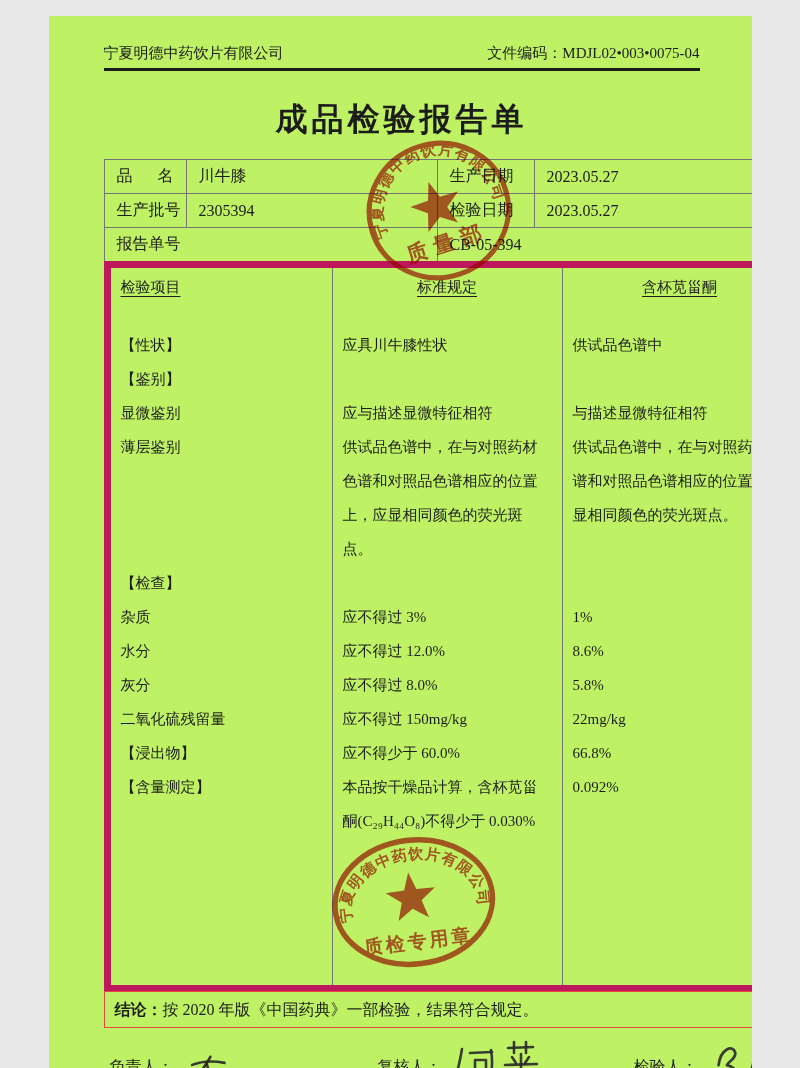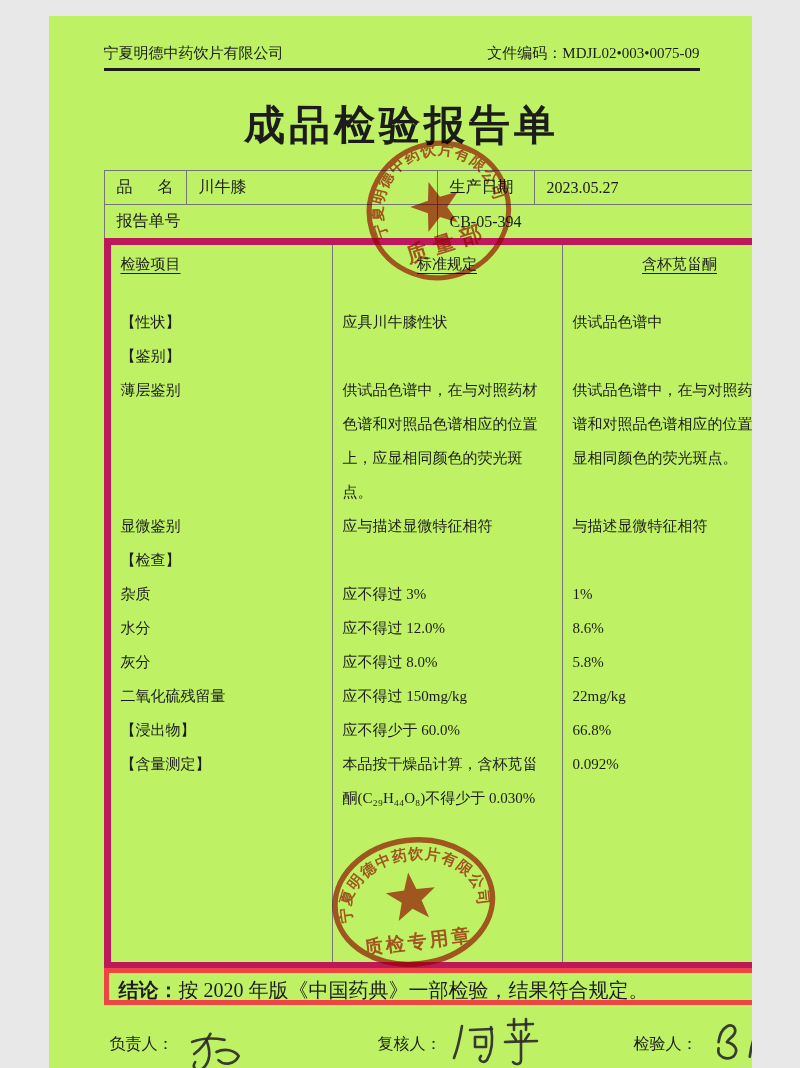--- a/index.html
+++ b/index.html
@@ -11,21 +11,21 @@
 
   
   .doc-header{
     display:flex;justify-content:space-between;align-items:flex-end;
     font-size:15px;padding-bottom:5px;border-bottom:3px solid #1c1c1c;
   }
   .doc-code{white-space:nowrap;}
 
   
   .doc-title{
-    margin:27px 0 0 0;text-align:center;font-size:41px;font-weight:bold;
+    margin:27px 0 0 0;text-align:center;font-size:32px;font-weight:bold;
     letter-spacing:4px;font-family:"Liberation Sans","DejaVu Sans",sans-serif;
   }
 
   
   table{border-collapse:collapse;table-layout:fixed;width:693px;border-radius:7px;}
   .info-table{margin-top:17px;font-size:16px;}
   .info-table td{
     border:1px solid #757575;height:33px;padding:0 12px;
     white-space:nowrap;overflow:hidden;
   }
@@ -41,22 +41,22 @@
   .results-table th .hd{
     text-decoration:underline;text-underline-offset:4px;text-decoration-thickness:1px;
   }
   .results-table th.c{text-align:center;}
   .results-table th.l{text-align:left;}
   .gap-row td{height:22px;line-height:22px;}
   .stamp-row td{height:147px;}
 
   
   .conclusion{
-    box-sizing:border-box;width:693px;margin-top:-1px;border:5px solid #ef4444;
-    height:37px;line-height:35px;padding:0 10px;font-size:20px;white-space:nowrap;overflow:hidden;
+    box-sizing:border-box;width:693px;margin-top:-1px;border:1px solid #ef4444;
+    height:37px;line-height:35px;padding:0 10px;font-size:16px;white-space:nowrap;overflow:hidden;
   }
   .conclusion .lbl{font-weight:bold;}
 
   
   .signature-row{display:flex;align-items:flex-start;margin-top:22px;font-size:16px;}
   .sig-item{display:flex;align-items:flex-start;white-space:nowrap;}
   .sig-item .sig-label{line-height:34px;}
   .sig-item svg{margin-left:6px;}
   .sig-resp{margin-left:6px;}
   .sig-rev{margin-left:112px;}
@@ -70,40 +70,46 @@
   .stamp text{font-family:"Liberation Sans","DejaVu Sans",sans-serif;font-weight:bold;}
 </style>
 </head>
 <body>
 
 <div class="page">
   <div class="content">
 
     <div class="doc-header">
       <span>宁夏明德中药饮片有限公司</span>
-      <span class="doc-code"><span>文件编码：</span><span>MDJL02•003•0075-09</span></span>
+      <span class="doc-code"><span>文件编码：</span><span>MDJL02•003•0075-04</span></span>
     </div>
 
     <h1 class="doc-title">成品检验报告单</h1>
 
     <table class="info-table">
       <colgroup>
           <col style="width:82px">
           <col style="width:251px">
           <col style="width:97px">
           <col style="width:263px">
         </colgroup>
       <tbody>
           <tr>
         <td class="jl">品名</td>
         <td>川牛膝</td>
         <td>生产日期</td>
         <td>2023.05.27</td>
       </tr>
       <tr>
+        <td class="jl">生产批号</td>
+        <td>2305394</td>
+        <td>检验日期</td>
+        <td>2023.05.27</td>
+      </tr>
+      <tr>
         <td colspan="2">报告单号</td>
         <td colspan="2">CB-05-394</td>
       </tr>
     </tbody>
       </table>
 
     <table class="results-table">
       <colgroup>
           <col style="width:225px">
           <col style="width:230px">
@@ -124,28 +130,28 @@
         <td>【性状】</td>
         <td>应具川牛膝性状</td>
         <td>供试品色谱中</td>
       </tr>
       <tr>
         <td>【鉴别】</td>
         <td></td>
         <td></td>
       </tr>
       <tr>
+        <td>显微鉴别</td>
+        <td>应与描述显微特征相符</td>
+        <td>与描述显微特征相符</td>
+      </tr>
+      <tr>
         <td>薄层鉴别</td>
         <td>供试品色谱中，在与对照药材色谱和对照品色谱相应的位置上，应显相同颜色的荧光斑点。</td>
         <td>供试品色谱中，在与对照药材色谱和对照品色谱相应的位置上，显相同颜色的荧光斑点。</td>
-      </tr>
-      <tr>
-        <td>显微鉴别</td>
-        <td>应与描述显微特征相符</td>
-        <td>与描述显微特征相符</td>
       </tr>
       <tr>
         <td>【检查】</td>
         <td></td>
         <td></td>
       </tr>
       <tr>
         <td>杂质</td>
         <td>应不得过 3%</td>
         <td>1%</td>

